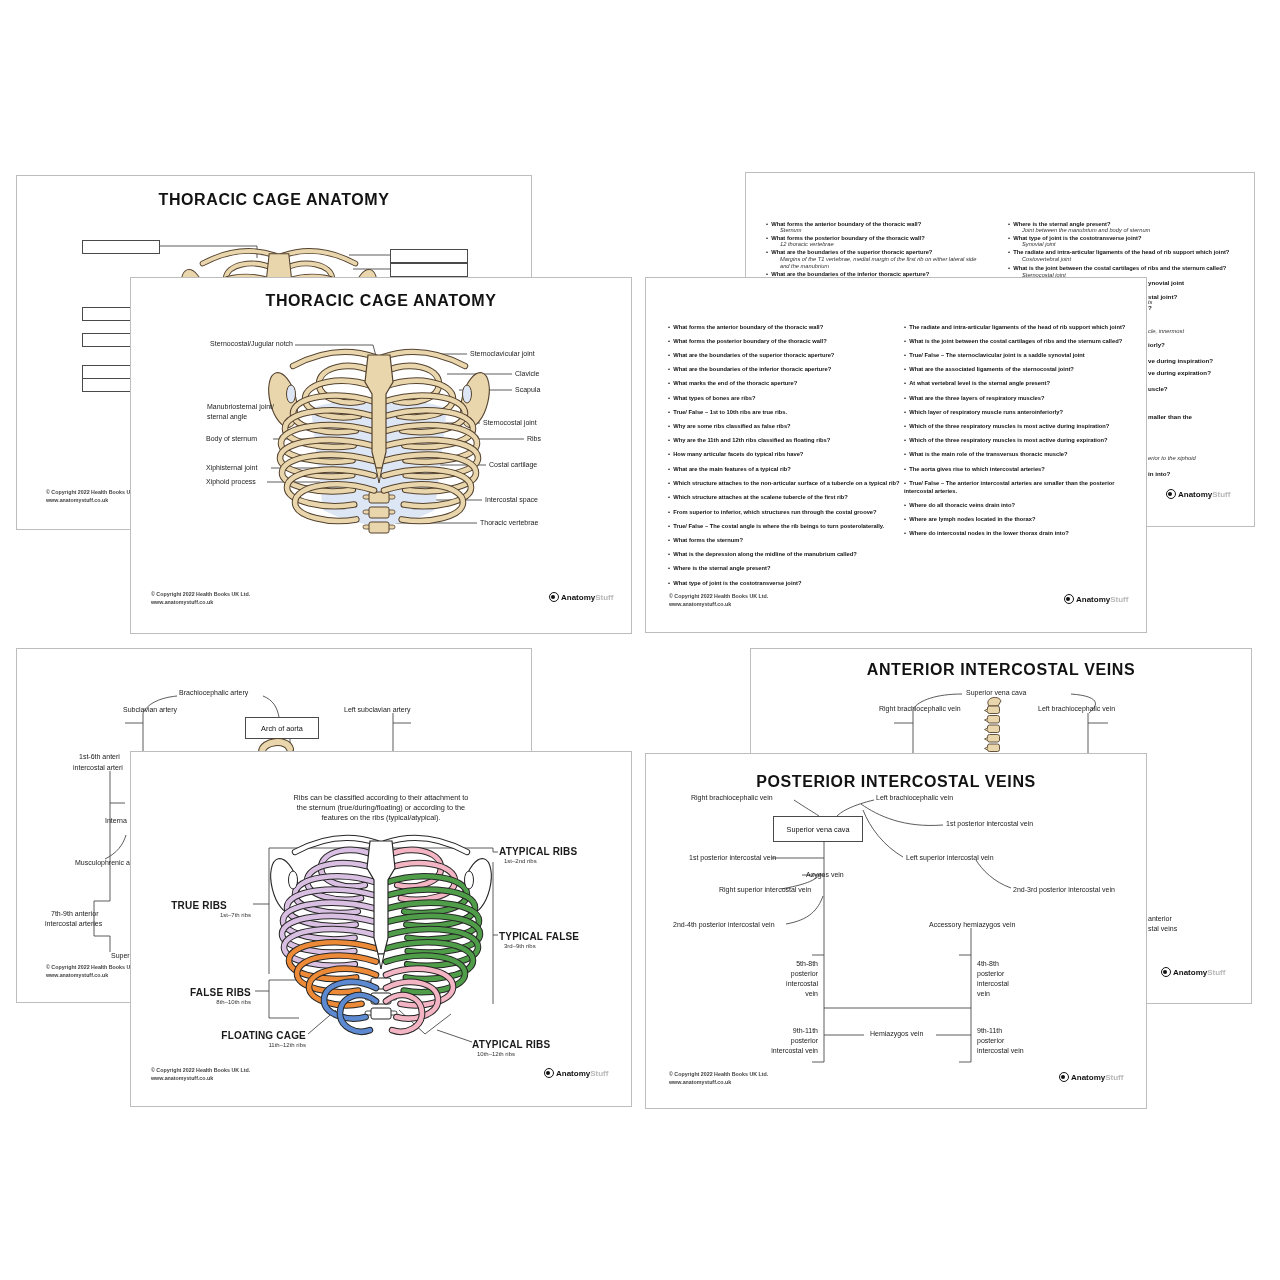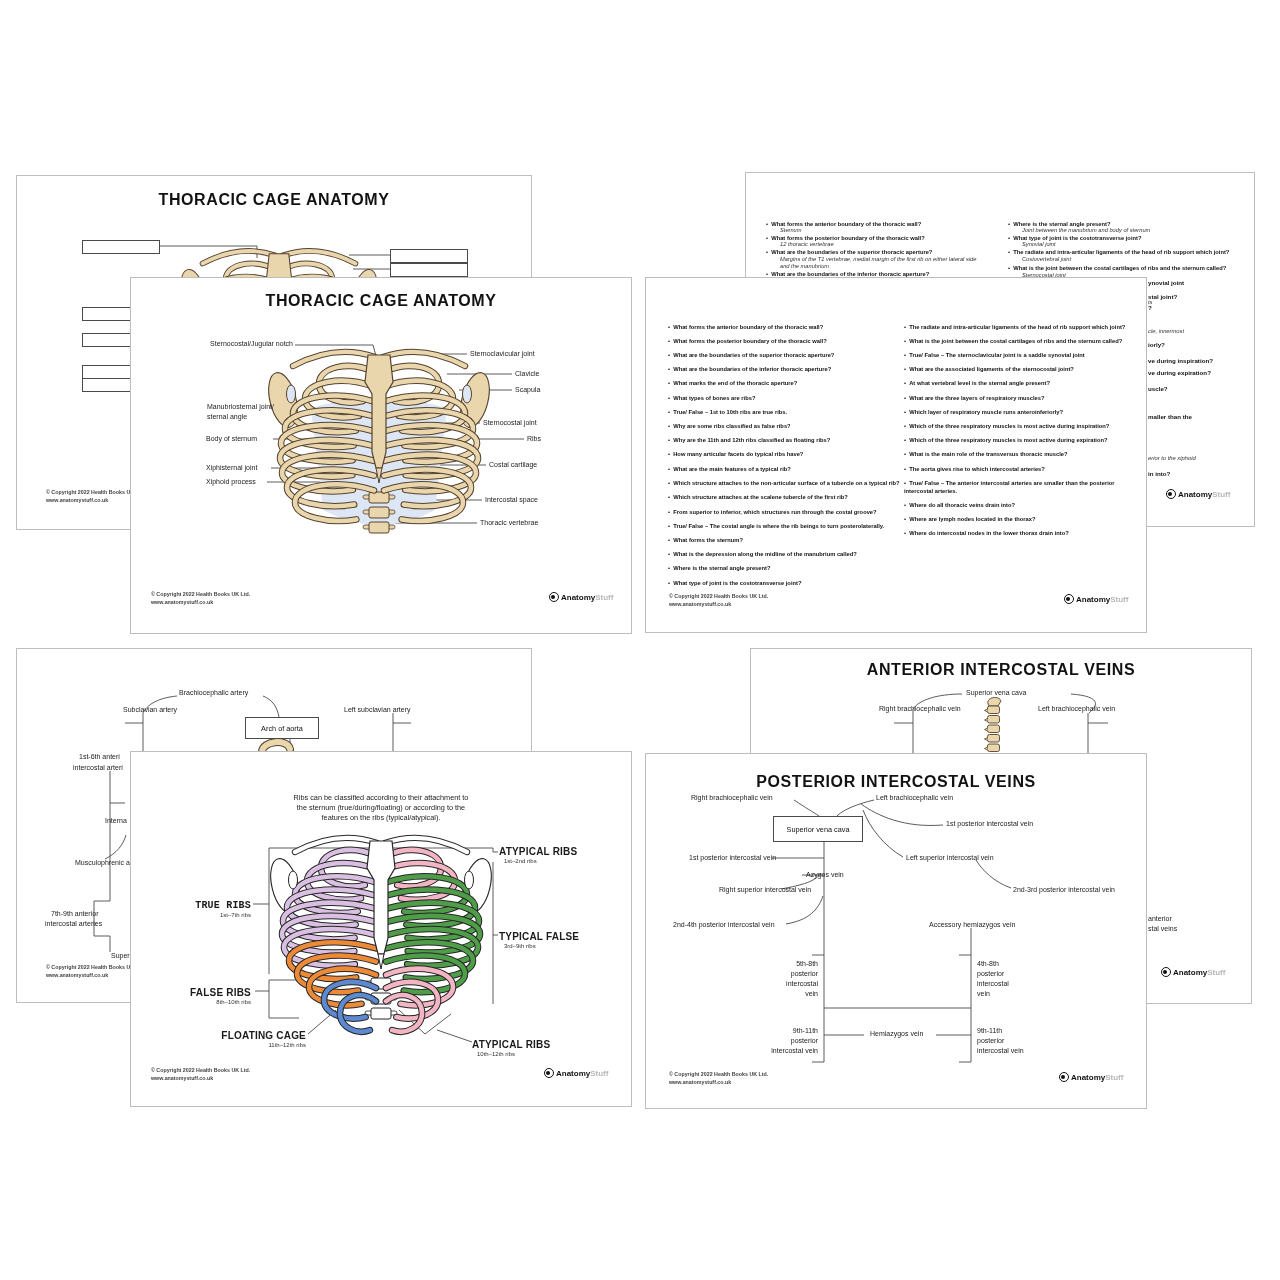--- a/index.html
+++ b/index.html
@@ -409,21 +409,21 @@
         <path d="M 140,173.2 C 155.5,161.2 176,168.2 176,185.2 C 176,199.2 159.6,207.2 146.07,202.2" fill="none" stroke="#f3b4c3" stroke-width="4.6" stroke-linecap="round"></path>
         <ellipse cx="47" cy="52" rx="4.5" ry="9" fill="#ffffff" stroke="#262626" stroke-width="1"></ellipse>
         <ellipse cx="223" cy="52" rx="4.5" ry="9" fill="#ffffff" stroke="#262626" stroke-width="1"></ellipse>
         <path d="M 131,15 C 105,6 77,9 49,24" fill="none" stroke="#262626" stroke-width="6.4" stroke-linecap="round"></path>
         <path d="M 131,15 C 105,6 77,9 49,24" fill="none" stroke="#ffffff" stroke-width="4.4" stroke-linecap="round"></path>
         <path d="M 139,15 C 165,6 193,9 221,24" fill="none" stroke="#262626" stroke-width="6.4" stroke-linecap="round"></path>
         <path d="M 139,15 C 165,6 193,9 221,24" fill="none" stroke="#ffffff" stroke-width="4.4" stroke-linecap="round"></path>
         <path d="M 124,13 L 146,13 L 149,40 L 142,52 L 142,110 L 138,126 L 132,126 L 128,110 L 128,52 L 121,40 Z" fill="#ffffff" stroke="#262626" stroke-width="1.2"></path>
         <path d="M 132,126 L 135,141 L 138,126 Z" fill="#ffffff" stroke="#262626" stroke-width="1"></path>
       </svg>
-  <div class="lb bigl ar" style="right: 380px; top: 148px; font-family: Liberation Mono, monospace;">TRUE RIBS</div>
+  <div class="lb bigl ar" style="right: 404px; top: 148px;">TRUE RIBS</div>
       <div class="lb sm ar" style="right: 380px; top: 160px;">1st–7th ribs</div>
       <div class="lb bigl ar" style="right: 380px; top: 235px;">FALSE RIBS</div>
       <div class="lb sm ar" style="right: 380px; top: 247px;">8th–10th ribs</div>
       <div class="lb bigl ar" style="right: 325px; top: 278px;">FLOATING CAGE</div>
       <div class="lb sm ar" style="right: 325px; top: 290px;">11th–12th ribs</div>
       <div class="lb bigl" style="left: 368px; top: 94px;">ATYPICAL RIBS</div>
       <div class="lb sm" style="left: 373px; top: 106px;">1st–2nd ribs</div>
       <div class="lb bigl" style="left: 368px; top: 179px;">TYPICAL FALSE</div>
       <div class="lb sm" style="left: 373px; top: 191px;">3rd–9th ribs</div>
       <div class="lb bigl" style="left: 341px; top: 287px;">ATYPICAL RIBS</div>

